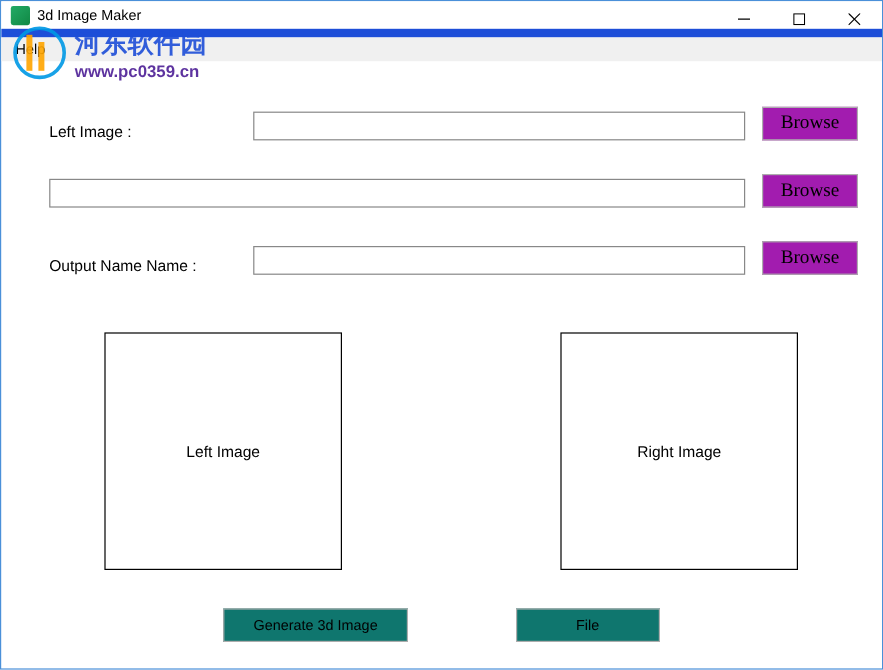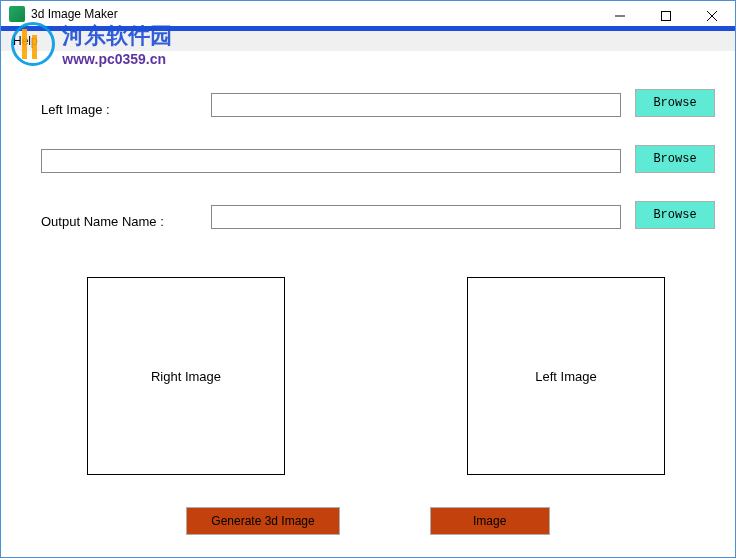--- a/index.html
+++ b/index.html
@@ -10,21 +10,21 @@
       width: 736px;
       height: 558px;
       border: 1px solid #4a90d9;
       position: relative;
     }
     .titlebar {
       height: 30px;
       background: #fff;
       display: flex;
       align-items: center;
-      border-bottom: 5px solid #1d4ed8;
+      border-bottom: 7px solid #1d4ed8;
       position: relative;
     }
     .app-icon {
       width: 16px; height: 16px;
       background: linear-gradient(135deg,#2a6 0%,#184 100%);
       margin-left: 8px;
       border-radius: 2px;
     }
     .title {
       margin-left: 6px;
@@ -72,25 +72,25 @@
       border: 1px solid #888;
       background: #fff;
       padding: 2px 4px;
       font-family: inherit;
       font-size: 12px;
     }
     .browse-btn {
       width: 80px;
       height: 28px;
       margin-left: 14px;
-      background: #5eead4;
+      background: #a21caf;
       border: 1px solid #adadad;
       cursor: default;
-      font-family: Liberation Mono, monospace;
-      font-size: 12px;
+      font-family: Liberation Serif, serif;
+      font-size: 16px;
     }
     .previews {
       display: flex;
       justify-content: space-between;
       padding: 20px 50px 0 46px;
     }
     .preview-box {
       width: 198px;
       height: 198px;
       border: 1px solid #000;
@@ -103,21 +103,21 @@
       position: absolute;
       bottom: 22px;
       left: 0; right: 0;
       display: flex;
       justify-content: center;
       gap: 90px;
     }
     .action-btn {
       height: 28px;
       padding: 0 24px;
-      background: #c2410c;
+      background: #0f766e;
       border: 1px solid #adadad;
       cursor: default;
       font-family: inherit;
       font-size: 12px;
       min-width: 120px;
     }
     .action-btn.narrow { min-width: 120px; padding: 0 40px; }
     .watermark {
       position: absolute;
       top: 20px; left: 10px;
@@ -201,25 +201,25 @@
   </div>
 
   <div class="form-row">
     <div class="label">Output Name Name :</div>
     <input class="input-field" value="" style="">
     <button class="browse-btn">Browse</button>
   </div>
 
   <div class="previews">
     <div class="preview-box">
+      <span>Left Image</span>
+    </div>
+    <div class="preview-box">
       <span>Right Image</span>
-    </div>
-    <div class="preview-box">
-      <span>Left Image</span>
     </div>
   </div>
 
 </div>
 
 <div class="bottom-buttons">
   <button class="action-btn">Generate 3d Image</button>
-  <button class="action-btn narrow">Image</button>
+  <button class="action-btn narrow">File</button>
 </div>
 
 </body></html>

